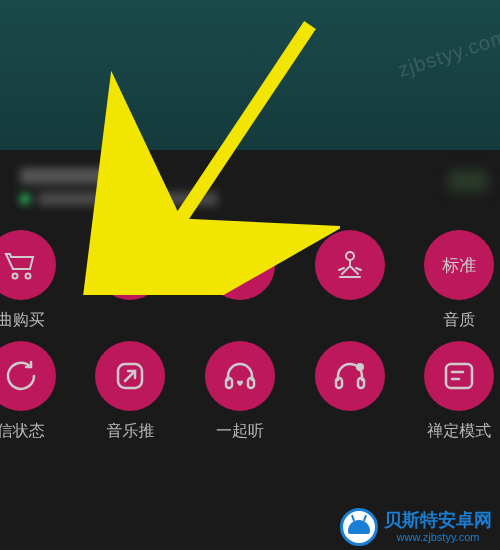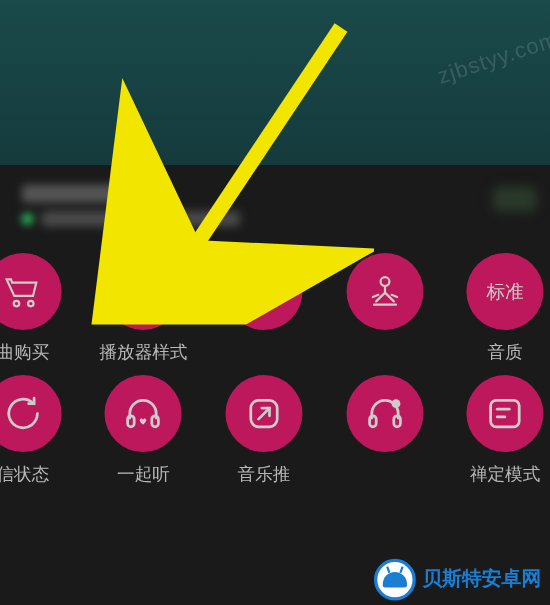--- a/index.html
+++ b/index.html
@@ -184,21 +184,20 @@
       <div class="item-label">曲购买</div>
     </div>
 
     <div class="item">
       <div class="icon-wrap">
         <svg width="36" height="34" viewBox="0 0 36 34" fill="none" stroke="#ccc" stroke-width="2">
           <circle cx="12" cy="12" r="8"></circle>
           <rect x="14" y="14" width="16" height="16" rx="4"></rect>
         </svg>
       </div>
-      <div class="item-label">播放器样式</div>
     </div>
 
     <div class="item">
       <div class="icon-wrap">
         <svg width="34" height="30" viewBox="0 0 34 30" fill="none" stroke="#ccc" stroke-width="2.5" stroke-linecap="round">
           <line x1="3" y1="12" x2="3" y2="18"></line>
           <line x1="9" y1="8" x2="9" y2="22"></line>
           <line x1="15" y1="4" x2="15" y2="26"></line>
           <line x1="21" y1="8" x2="21" y2="22"></line>
           <line x1="27" y1="11" x2="27" y2="19"></line>
@@ -228,39 +227,39 @@
         <svg width="34" height="34" viewBox="0 0 34 34" fill="none" stroke="#ccc" stroke-width="2.5" stroke-linecap="round">
           <path d="M30 17 a13 13 0 1 1 -4 -9.5"></path>
           <polyline points="27,3 27,8 22,8"></polyline>
         </svg>
       </div>
       <div class="item-label">信状态</div>
     </div>
 
     <div class="item">
       <div class="icon-wrap">
+        <svg width="32" height="32" viewBox="0 0 32 32" fill="none" stroke="#ccc" stroke-width="2.5" stroke-linecap="round">
+          <rect x="4" y="4" width="24" height="24" rx="7"></rect>
+          <path d="M11 21 l10 -10"></path>
+          <polyline points="14,11 21,11 21,18"></polyline>
+        </svg>
+      </div>
+      <div class="item-label">音乐推</div>
+    </div>
+
+    <div class="item">
+      <div class="icon-wrap">
         <svg width="34" height="32" viewBox="0 0 34 32" fill="none" stroke="#ccc" stroke-width="2.5" stroke-linecap="round">
           <path d="M5 20 v-4 a12 12 0 0 1 24 0 v4"></path>
           <rect x="3" y="18" width="6" height="10" rx="3"></rect>
           <rect x="25" y="18" width="6" height="10" rx="3"></rect>
           <path d="M14 22 c0-2 3-2 3 0 c0-2 3-2 3 0 c0 2 -3 4 -3 4 s-3 -2 -3 -4z" fill="#ccc" stroke-width="0"></path>
         </svg>
       </div>
       <div class="item-label">一起听</div>
-    </div>
-
-    <div class="item">
-      <div class="icon-wrap">
-        <svg width="32" height="32" viewBox="0 0 32 32" fill="none" stroke="#ccc" stroke-width="2.5" stroke-linecap="round">
-          <rect x="4" y="4" width="24" height="24" rx="7"></rect>
-          <path d="M11 21 l10 -10"></path>
-          <polyline points="14,11 21,11 21,18"></polyline>
-        </svg>
-      </div>
-      <div class="item-label">音乐推</div>
     </div>
 
     <div class="item">
       <div class="icon-wrap">
         <svg width="34" height="32" viewBox="0 0 34 32" fill="none" stroke="#ccc" stroke-width="2.5" stroke-linecap="round">
           <path d="M5 20 v-4 a12 12 0 0 1 24 0 v4"></path>
           <rect x="3" y="18" width="6" height="10" rx="3"></rect>
           <rect x="25" y="18" width="6" height="10" rx="3"></rect>
           <circle cx="27" cy="7" r="4" fill="#ccc" stroke="none"></circle>
         </svg>
@@ -291,14 +290,15 @@
 </svg>
 
 <div class="watermark-diag">zjbstyy.com</div>
 
 <div class="watermark-brand">
   <div class="brand-circle">
     <div class="android-head"></div>
   </div>
   <div class="brand-text">
     <span class="brand-cn">贝斯特安卓网</span>
+    <span class="brand-url">www.zjbstyy.com</span>
   </div>
 </div>
 
 </body></html>

